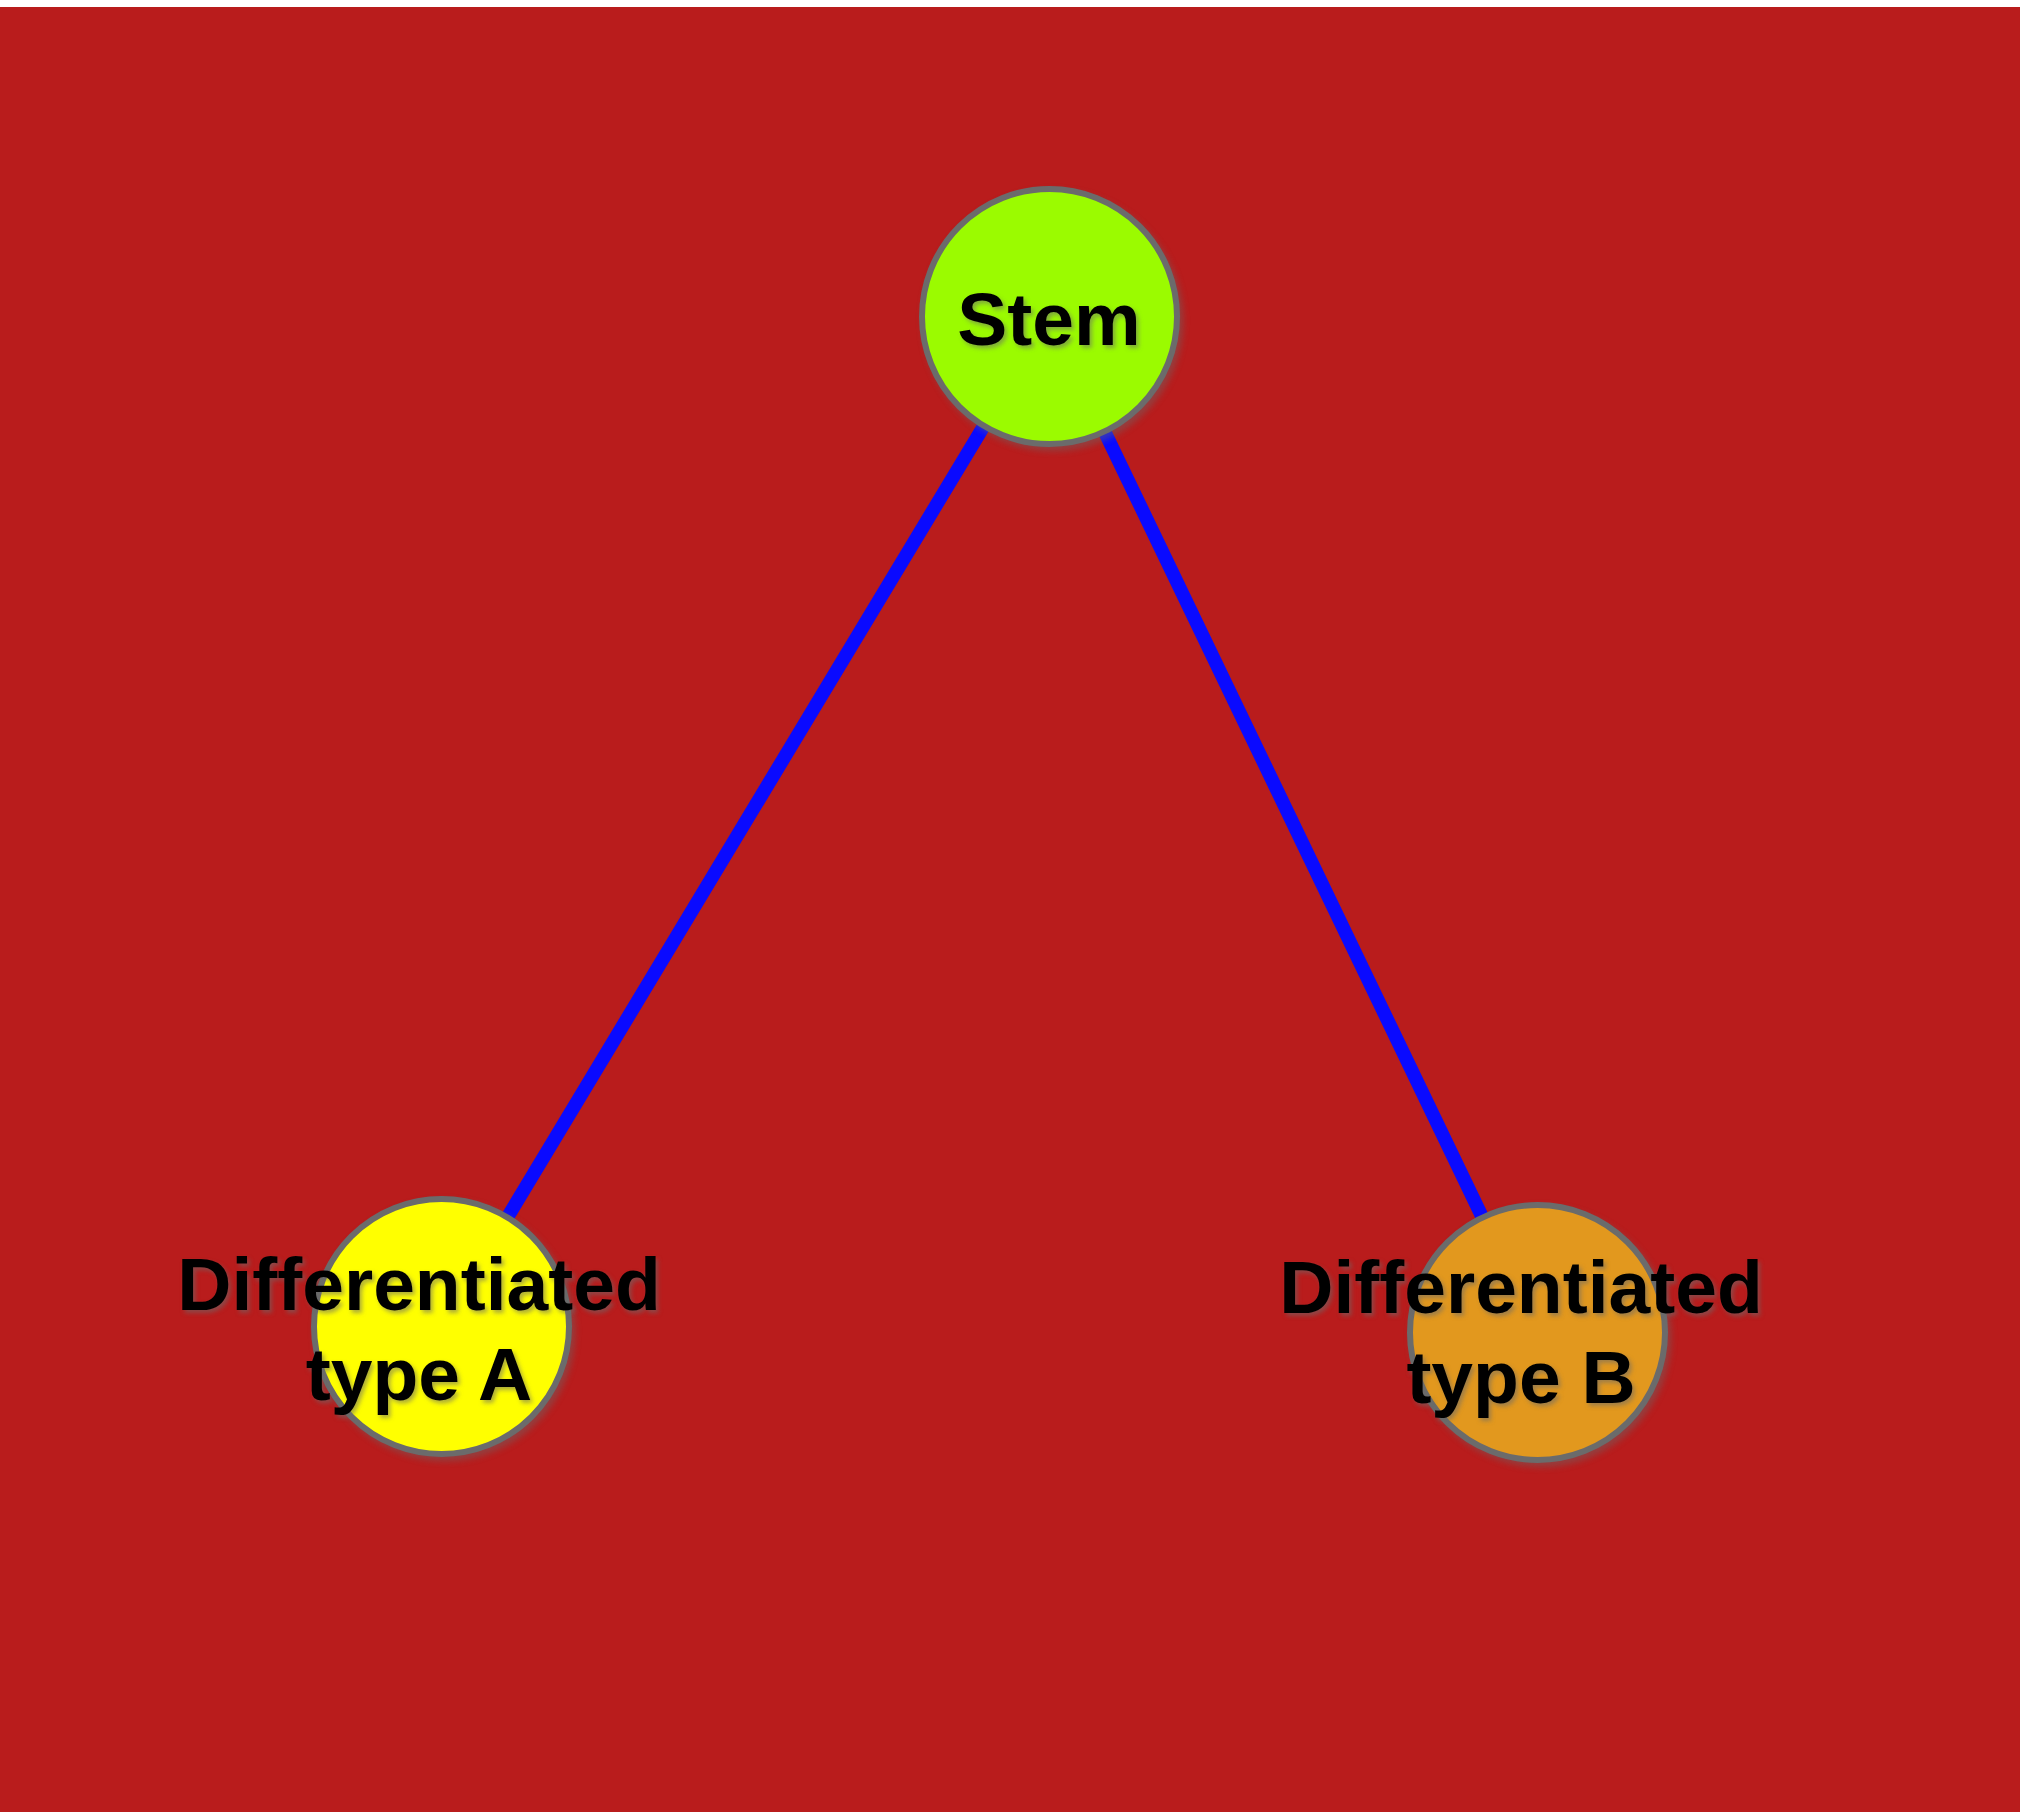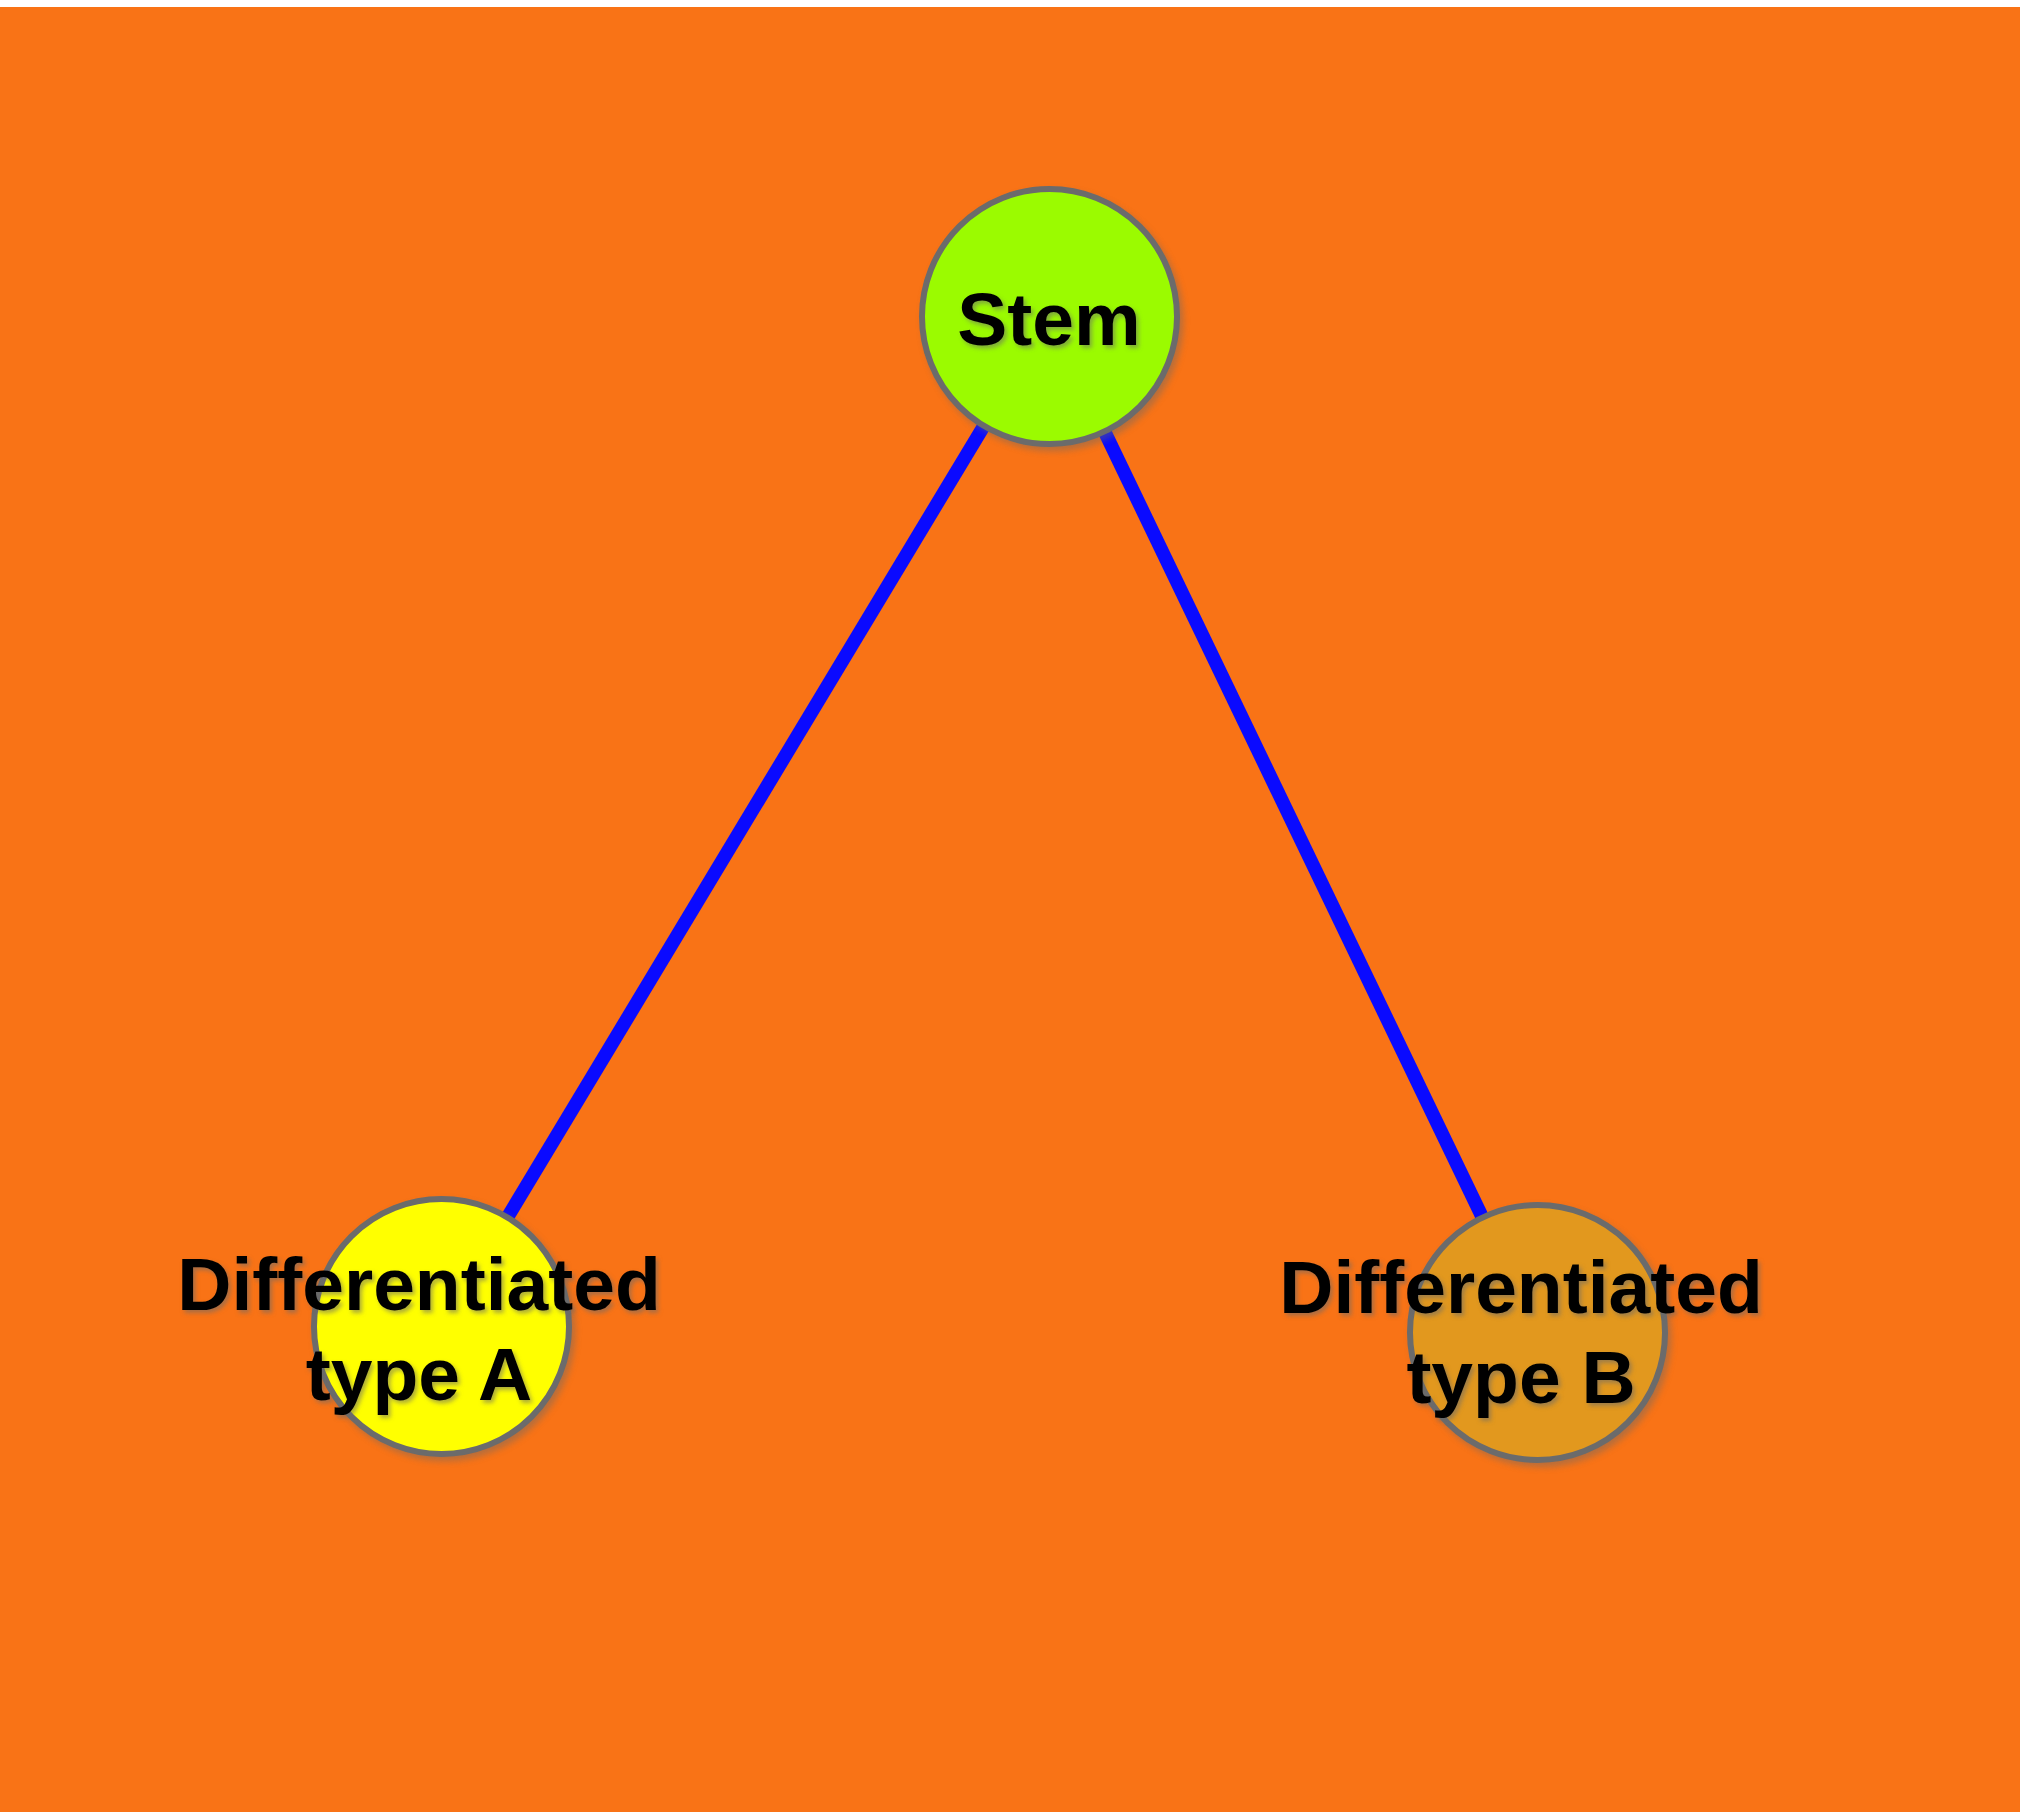--- a/index.html
+++ b/index.html
@@ -57,21 +57,21 @@
     text-shadow: 2.5px 3.4px 4.2px rgba(105,105,105,0.55);
     pointer-events: none;
   }
   .label-stem   { left: 1049px; top: 319px; }
   .label-type-a { left: 419px;  top: 1329px; }
   .label-type-b { left: 1521px; top: 1332px; }
 </style>
 </head>
 <body>
 
-<div class="canvas" style="background-color: #f97316;">
+<div class="canvas" style="background-color: #b91c1c;">
 
   <svg class="edges-layer" viewBox="0 0 2384 2138" xmlns="http://www.w3.org/2000/svg">
     <line class="edge" x1="1238" y1="374" x2="521" y2="1565" style="stroke: rgb(10, 10, 255);"></line>
     <line class="edge" x1="1238" y1="374" x2="1814" y2="1572" style="stroke: rgb(10, 10, 255);"></line>
   </svg>
 
   <div class="node node-stem" style="background-color: rgb(155, 251, 0); border-color: rgb(107, 107, 107);"></div>
 
   <div class="node node-type-a" style="background-color: rgb(255, 255, 0); border-color: rgb(107, 107, 107);"></div>
 

